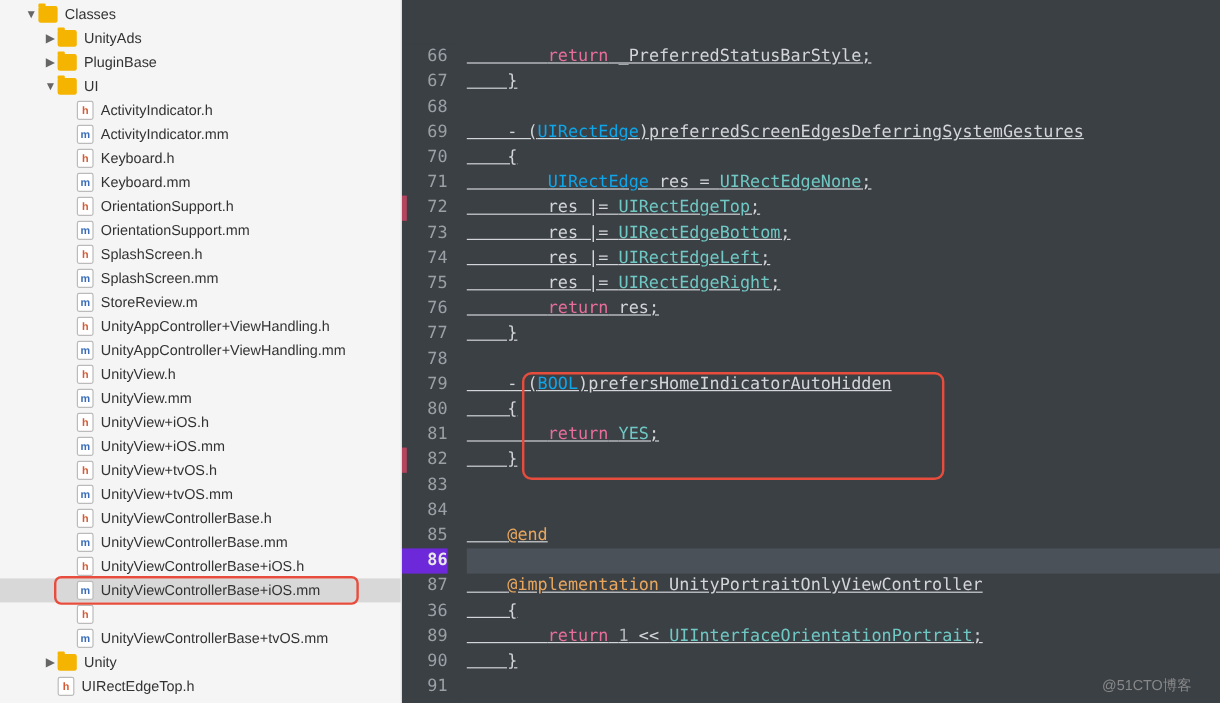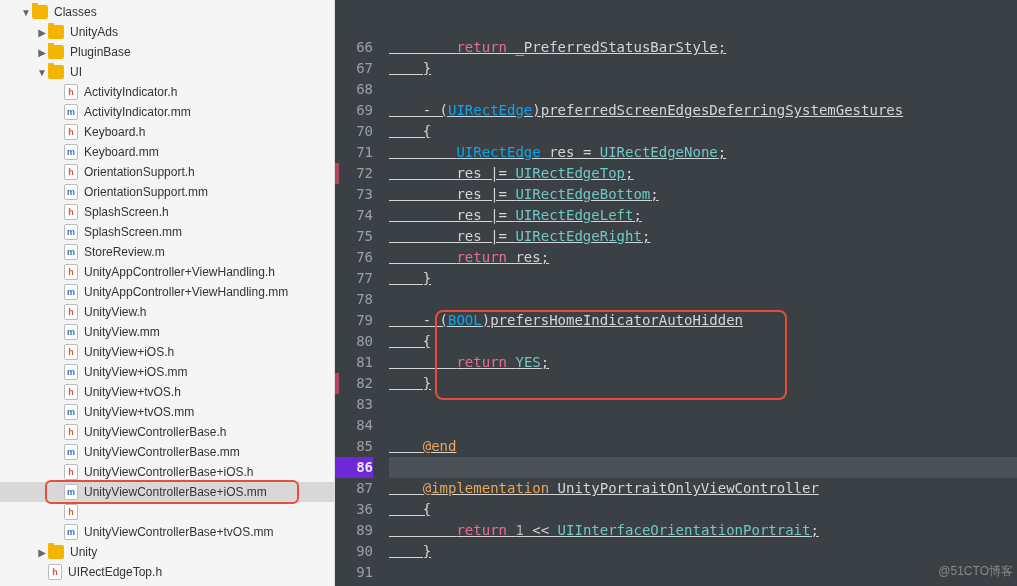--- a/index.html
+++ b/index.html
@@ -160,21 +160,21 @@
       border: 2px solid #e74c3c;
       border-radius: 8px;
       pointer-events: none;
       left: 52px;
       right: 230px;
       top: 273px;
       height: 90px;
     }
     .watermark {
       position: absolute;
-      right: 4px;
+      right: 24px;
       bottom: 4px;
       color: #888;
       font-size: 12px;
       font-family: sans-serif;
     }
   </style>
 </head>
 <body>
 
 <div class="sidebar">

